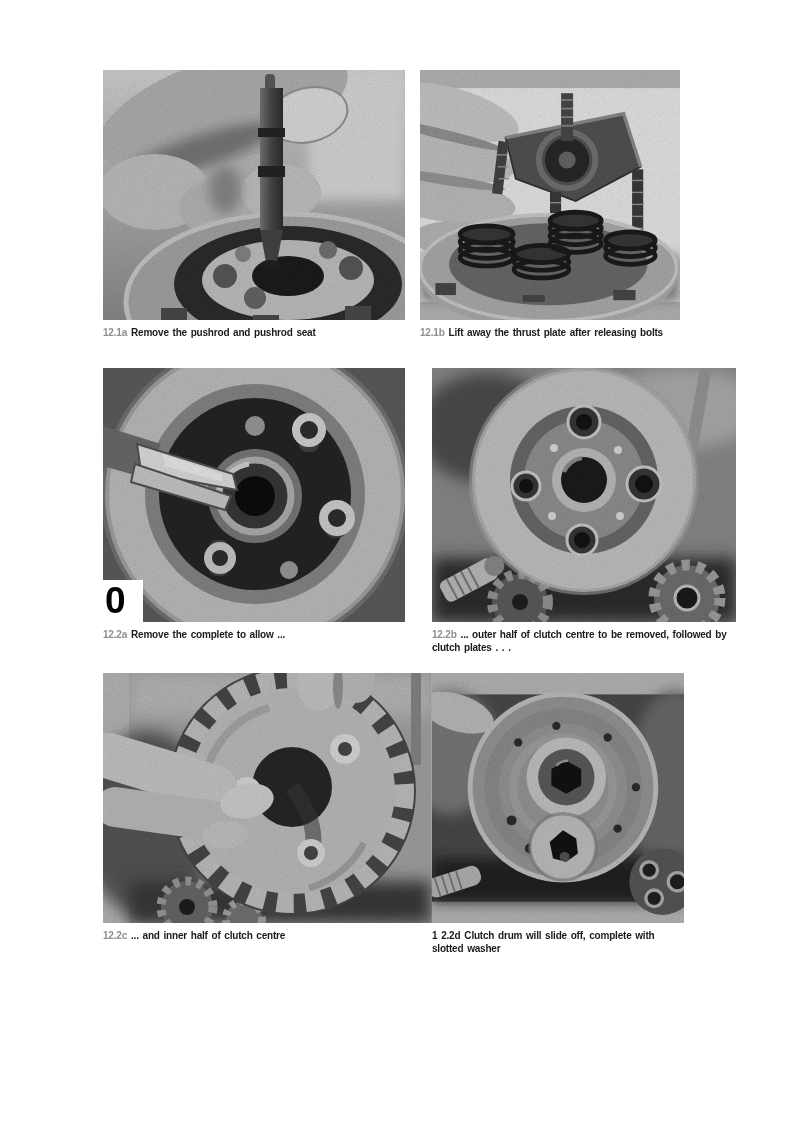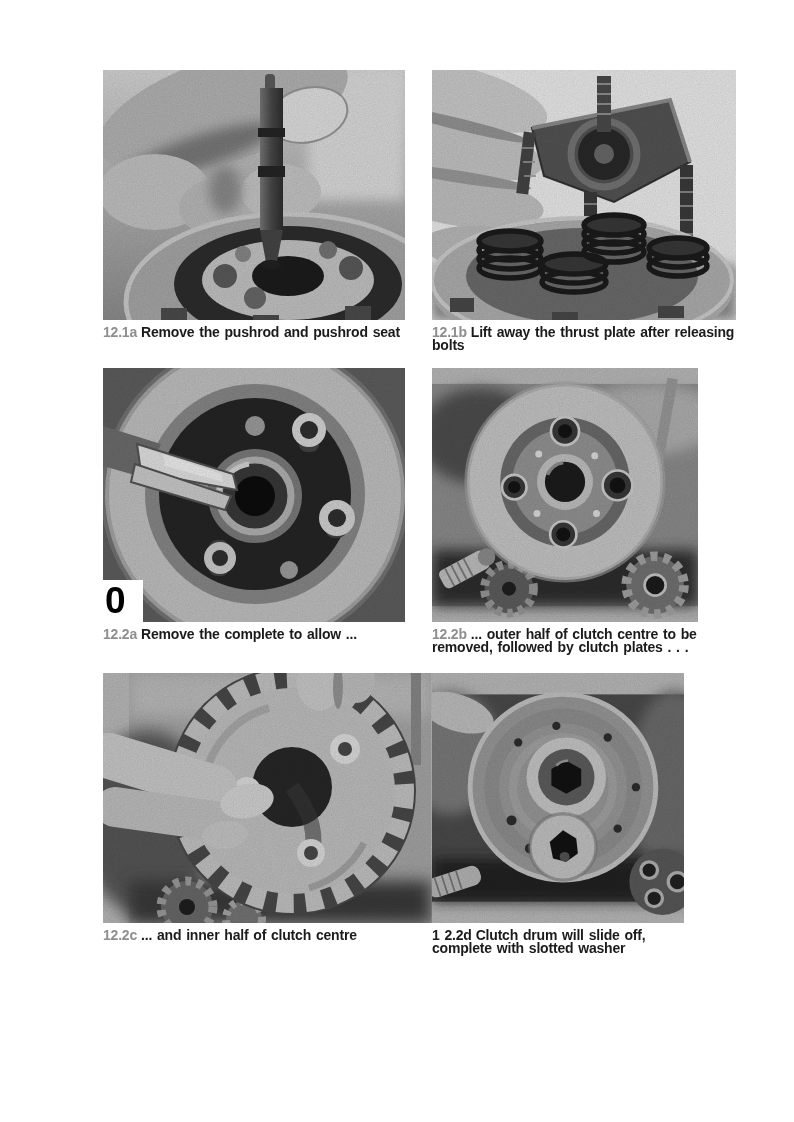--- a/index.html
+++ b/index.html
@@ -14,21 +14,21 @@
   .fig{position:absolute;margin:0;padding:0;}
   .photo{
     position:relative;
     width:100%;
     background:#bdbdbd;
     overflow:hidden;
   }
   .photo svg{display:block;width:100%;height:100%;}
   .cap{
     margin-top:6px;
-    font-size:14px;
+    font-size:10px;
     line-height:13px;
     font-weight:700;
     letter-spacing:-0.2px;
     word-spacing:1.2px;
     color:#1b1b1b;
   }
   .lbl{color:#8e8e8e;font-weight:700;margin-right:4px;}
   .lbl-dark{color:#1b1b1b;}
   .artifact-zero{
     position:absolute;left:0;bottom:0;
@@ -104,21 +104,21 @@
           <rect x="155" y="96" width="27" height="11" fill="#262626"></rect>
           <polygon points="157,160 180,160 174,192 163,192" fill="#474747"></polygon>
           <ellipse cx="168" cy="195" rx="10" ry="5" fill="#222"></ellipse>
         </g>
         <rect width="302" height="250" filter="url(#g1)" opacity="0.16"></rect>
       </svg>
     </div>
     <figcaption class="cap"><span class="lbl">12.1a</span><span>Remove the pushrod and pushrod seat</span></figcaption>
   </figure>
 
-  <figure class="fig" style="left:432px;top:70px;width:304px">
+  <figure class="fig" style="left:420px;top:70px;width:260px">
     <div class="photo" style="height:250px" title="hand lifting the thrust plate with three studs above the clutch springs">
       <svg viewBox="0 0 304 250">
         <defs>
           <filter id="s2" x="-40%" y="-40%" width="180%" height="180%">
               <feGaussianBlur stdDeviation="6"></feGaussianBlur>
             </filter>
           <filter id="g2">
               <feTurbulence type="fractalNoise" baseFrequency="0.9" numOctaves="2"></feTurbulence>
             <feColorMatrix type="matrix" values="0 0 0 0 0  0 0 0 0 0  0 0 0 0 0  0.5 0.5 0.5 0 0"></feColorMatrix>
             </filter>
@@ -248,21 +248,21 @@
           <polygon points="32,96 128,128 122,142 28,114" fill="#cfcfcf" stroke="#555" stroke-width="2"></polygon>
           <polygon points="60,86 118,106 120,114 62,98" fill="#f4f4f4"></polygon>
         </g>
         <rect width="302" height="254" filter="url(#g3)" opacity="0.16"></rect>
       </svg>
       <div class="artifact-zero">0</div>
     </div>
     <figcaption class="cap"><span class="lbl">12.2a</span><span>Remove the complete to allow ...</span></figcaption>
   </figure>
 
-  <figure class="fig" style="left:432px;top:368px;width:266px">
+  <figure class="fig" style="left:432px;top:368px;width:304px">
     <div class="photo" style="height:254px" title="outer half of clutch centre in the engine case with gears below">
       <svg viewBox="0 0 304 254">
         <defs>
           <filter id="s4" x="-40%" y="-40%" width="180%" height="180%">
               <feGaussianBlur stdDeviation="8"></feGaussianBlur>
             </filter>
           <filter id="g4">
               <feTurbulence type="fractalNoise" baseFrequency="0.9" numOctaves="2"></feTurbulence>
             <feColorMatrix type="matrix" values="0 0 0 0 0  0 0 0 0 0  0 0 0 0 0  0.5 0.5 0.5 0 0"></feColorMatrix>
             </filter>

